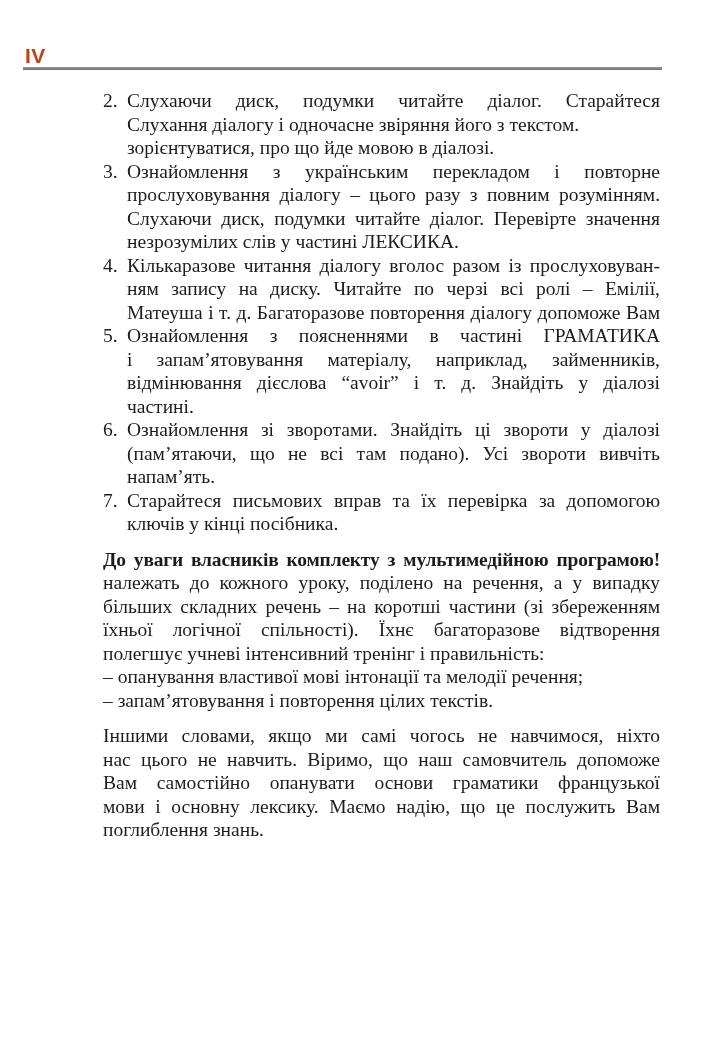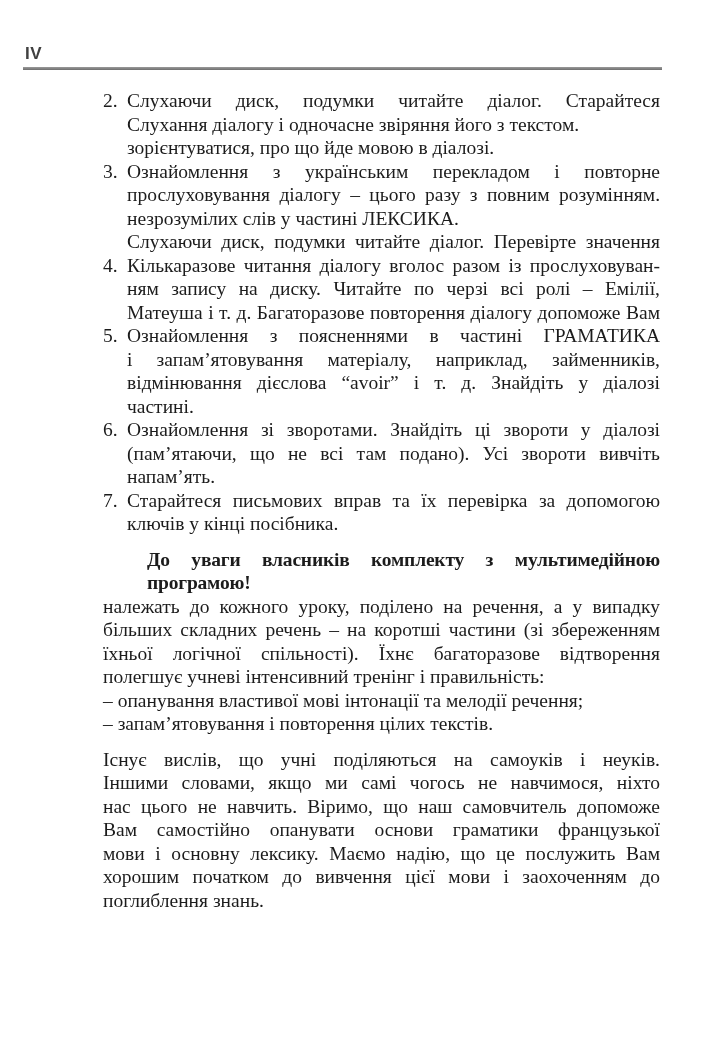--- a/index.html
+++ b/index.html
@@ -9,22 +9,22 @@
     position: relative;
     font-family: "Liberation Serif", serif;
     color: #1c1c1c;
     overflow: hidden;
   }
   .page-number {
     position: absolute;
     left: 25px; top: 44px;
     font-family: "Liberation Sans", sans-serif;
     font-weight: bold;
-    font-size: 17px;
-    color: #404040;
+    font-size: 21px;
+    color: #c2410c;
     letter-spacing: 0.5px;
   }
   .header-rule {
     position: absolute;
     left: 23px; top: 67px;
     width: 639px; height: 3px;
     background: linear-gradient(#9a9a9a, #6e6e6e);
   }
   .content {
     position: absolute;
@@ -43,42 +43,42 @@
   }
   .list-item {
     position: relative;
     padding-left: 24px;
   }
   .item-number {
     position: absolute;
     left: 0; top: 0;
   }
   .para { margin-top: 12px; }
-  .bold { font-weight: bold; letter-spacing: -0.2px; margin-left: 44px; }
+  .bold { font-weight: bold; letter-spacing: -0.2px; }
 </style>
 </head>
 <body>
 
 <div class="page-number">IV</div>
 <div class="header-rule"></div>
 
 <div class="content">
   <div>
       <div class="list-item">
         <span class="item-number">2.</span>
         <div class="ln">Слухаючи диск, подумки читайте діалог. Старайтеся</div>
         <div class="ln last">Слухання діалогу і одночасне звіряння його з текстом.</div>
         <div class="ln last">зорієнтуватися, про що йде мовою в діалозі.</div>
       </div>
       <div class="list-item">
         <span class="item-number">3.</span>
         <div class="ln">Ознайомлення з українським перекладом і повторне</div>
         <div class="ln">прослуховування діалогу – цього разу з повним розумінням.</div>
+        <div class="ln">Слухаючи диск, подумки читайте діалог. Перевірте значення</div>
         <div class="ln last">незрозумілих слів у частині ЛЕКСИКА.</div>
-        <div class="ln">Слухаючи диск, подумки читайте діалог. Перевірте значення</div>
       </div>
       <div class="list-item">
         <span class="item-number">4.</span>
         <div class="ln">Кількаразове читання діалогу вголос разом із прослуховуван-</div>
         <div class="ln">ням запису на диску. Читайте по черзі всі ролі – Емілії,</div>
         <div class="ln">Матеуша і т. д. Багаторазове повторення діалогу допоможе Вам</div>
       </div>
       <div class="list-item">
         <span class="item-number">5.</span>
         <div class="ln">Ознайомлення з поясненнями в частині ГРАМАТИКА</div>
@@ -107,21 +107,19 @@
         <div class="ln">їхньої логічної спільності). Їхнє багаторазове відтворення</div>
         <div class="ln last">полегшує учневі інтенсивний тренінг і правильність:</div>
       </div>
     <div>
         <div class="ln last">– опанування властивої мові інтонації та мелодії речення;</div>
         <div class="ln last">– запам’ятовування і повторення цілих текстів.</div>
       </div>
   </div>
 
   <div class="para">
-      <div class="ln">Існує вислів, що учні поділяються на самоуків і неуків.</div>
       <div class="ln">Іншими словами, якщо ми самі чогось не навчимося, ніхто</div>
       <div class="ln">нас цього не навчить. Віримо, що наш самовчитель допоможе</div>
       <div class="ln">Вам самостійно опанувати основи граматики французької</div>
       <div class="ln">мови і основну лексику. Маємо надію, що це послужить Вам</div>
-      <div class="ln">хорошим початком до вивчення цієї мови і заохоченням до</div>
       <div class="ln last">поглиблення знань.</div>
     </div>
 </div>
 
 </body></html>

